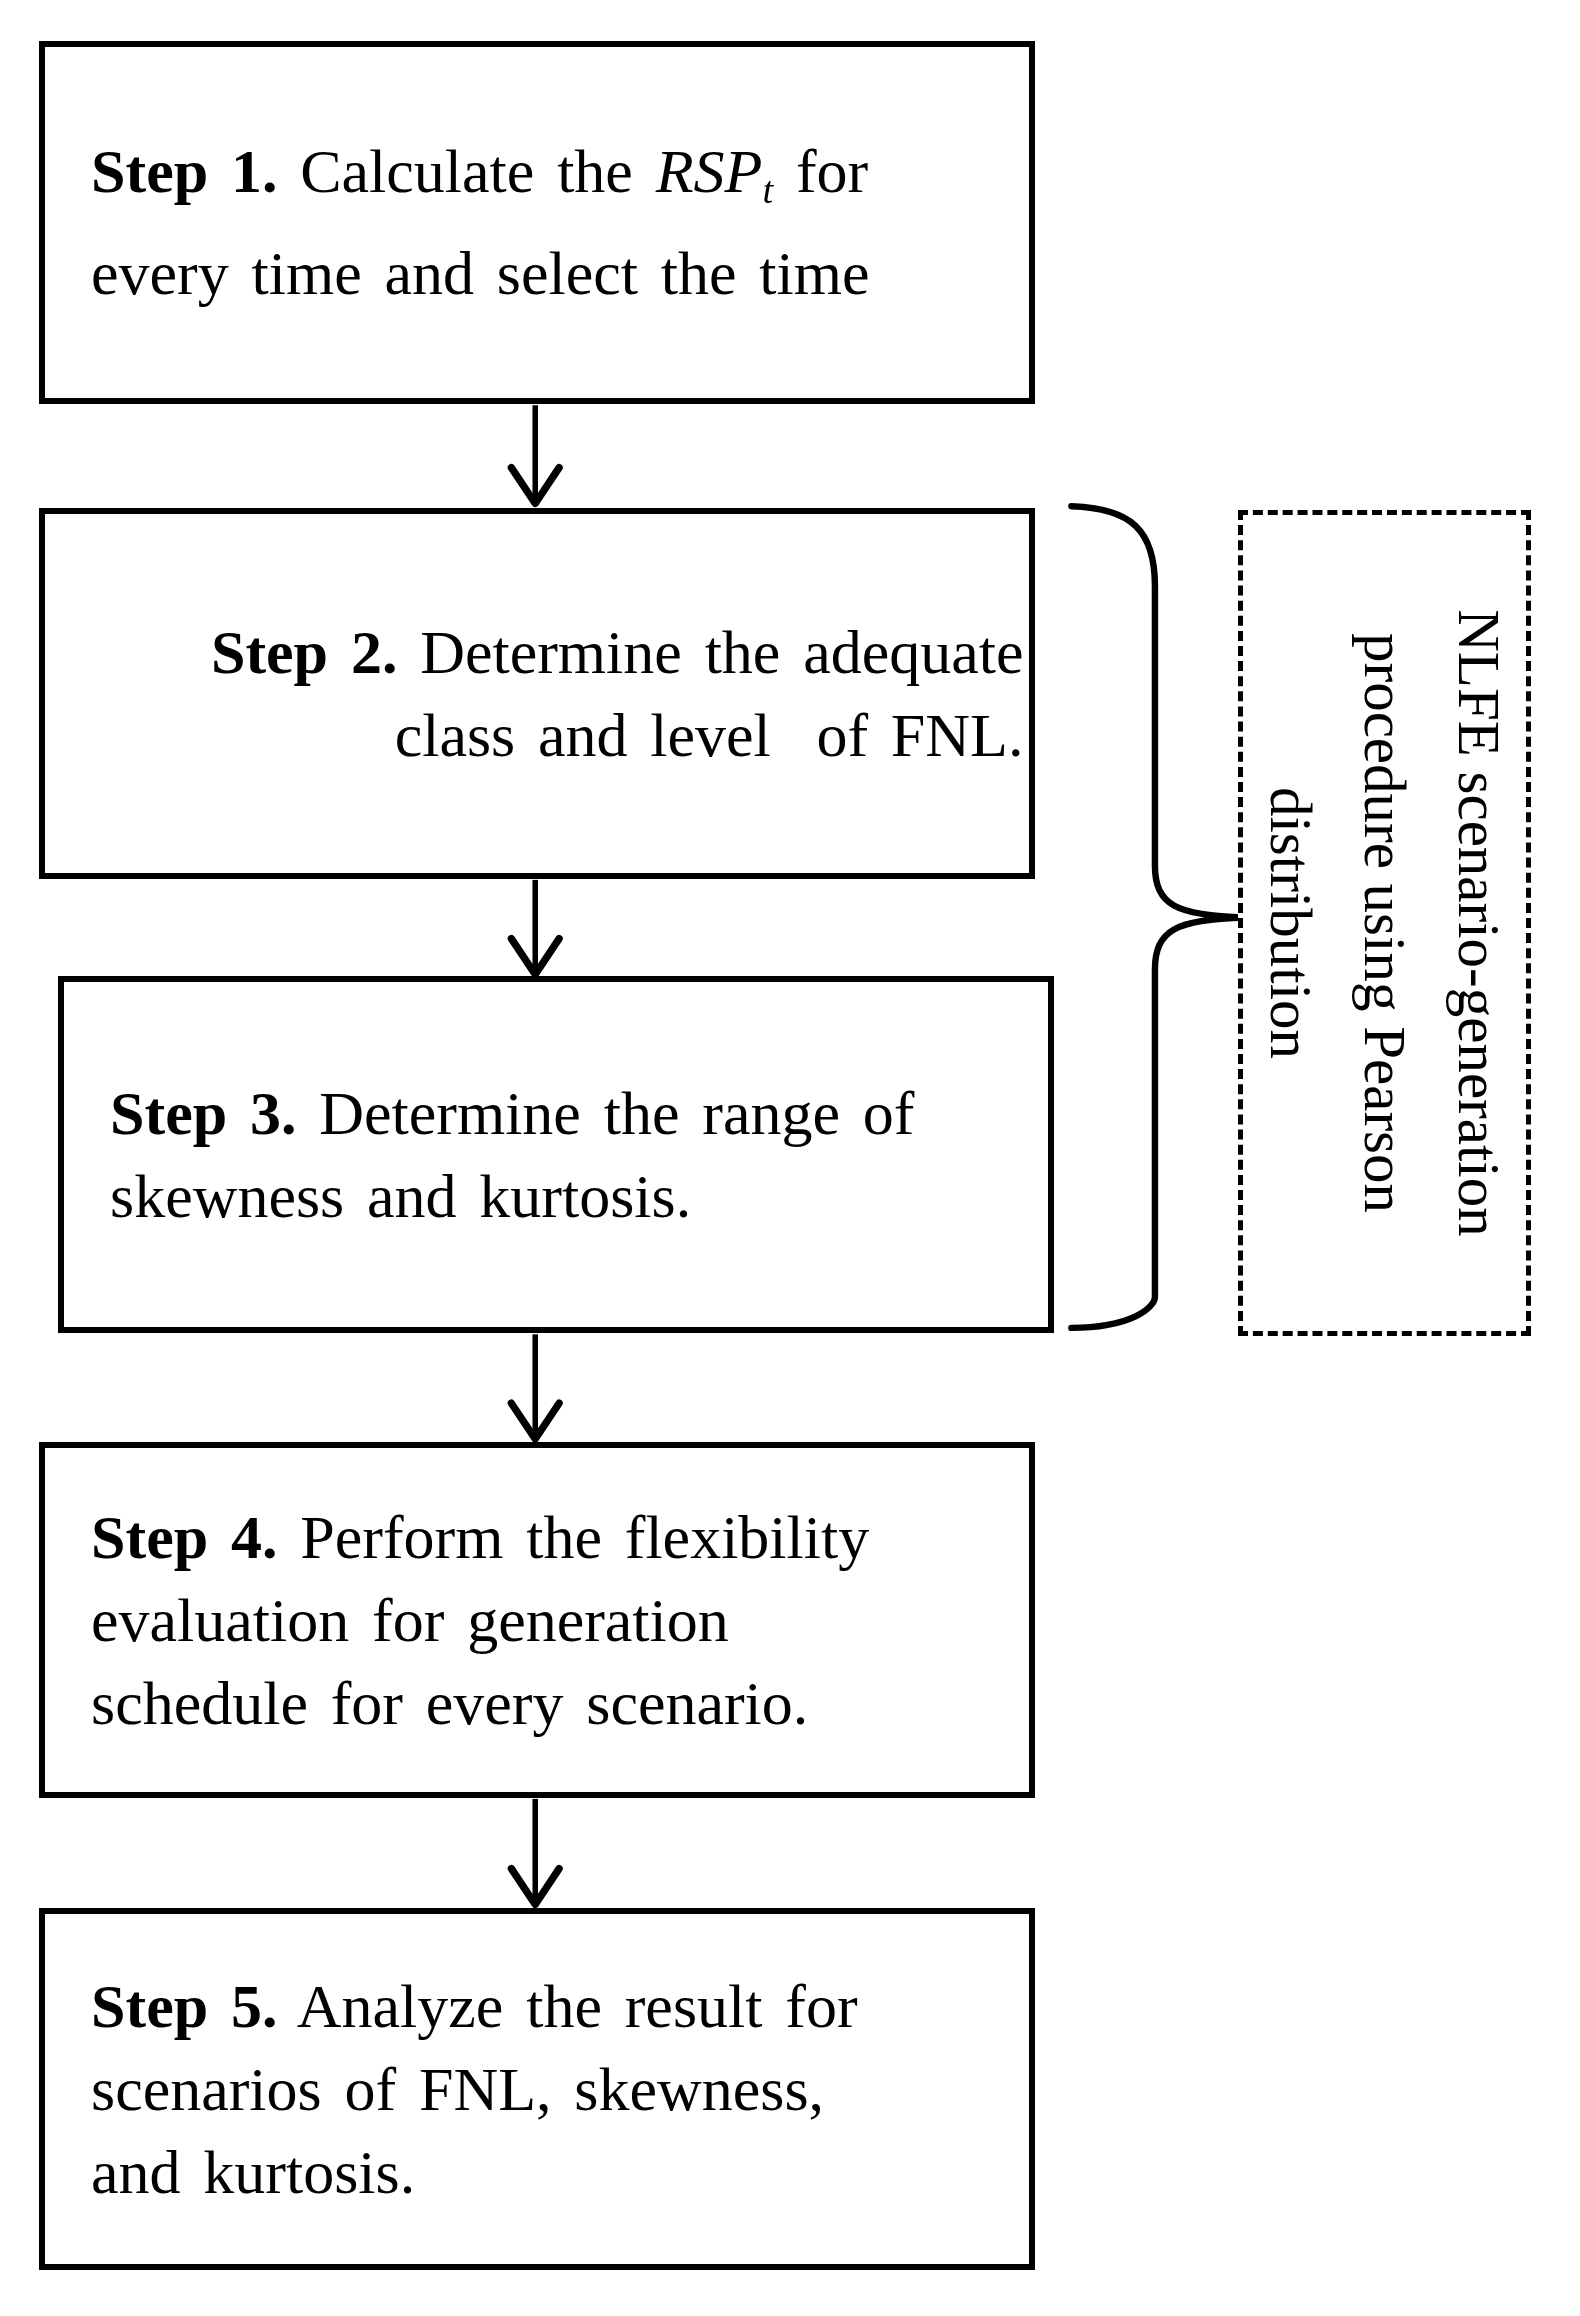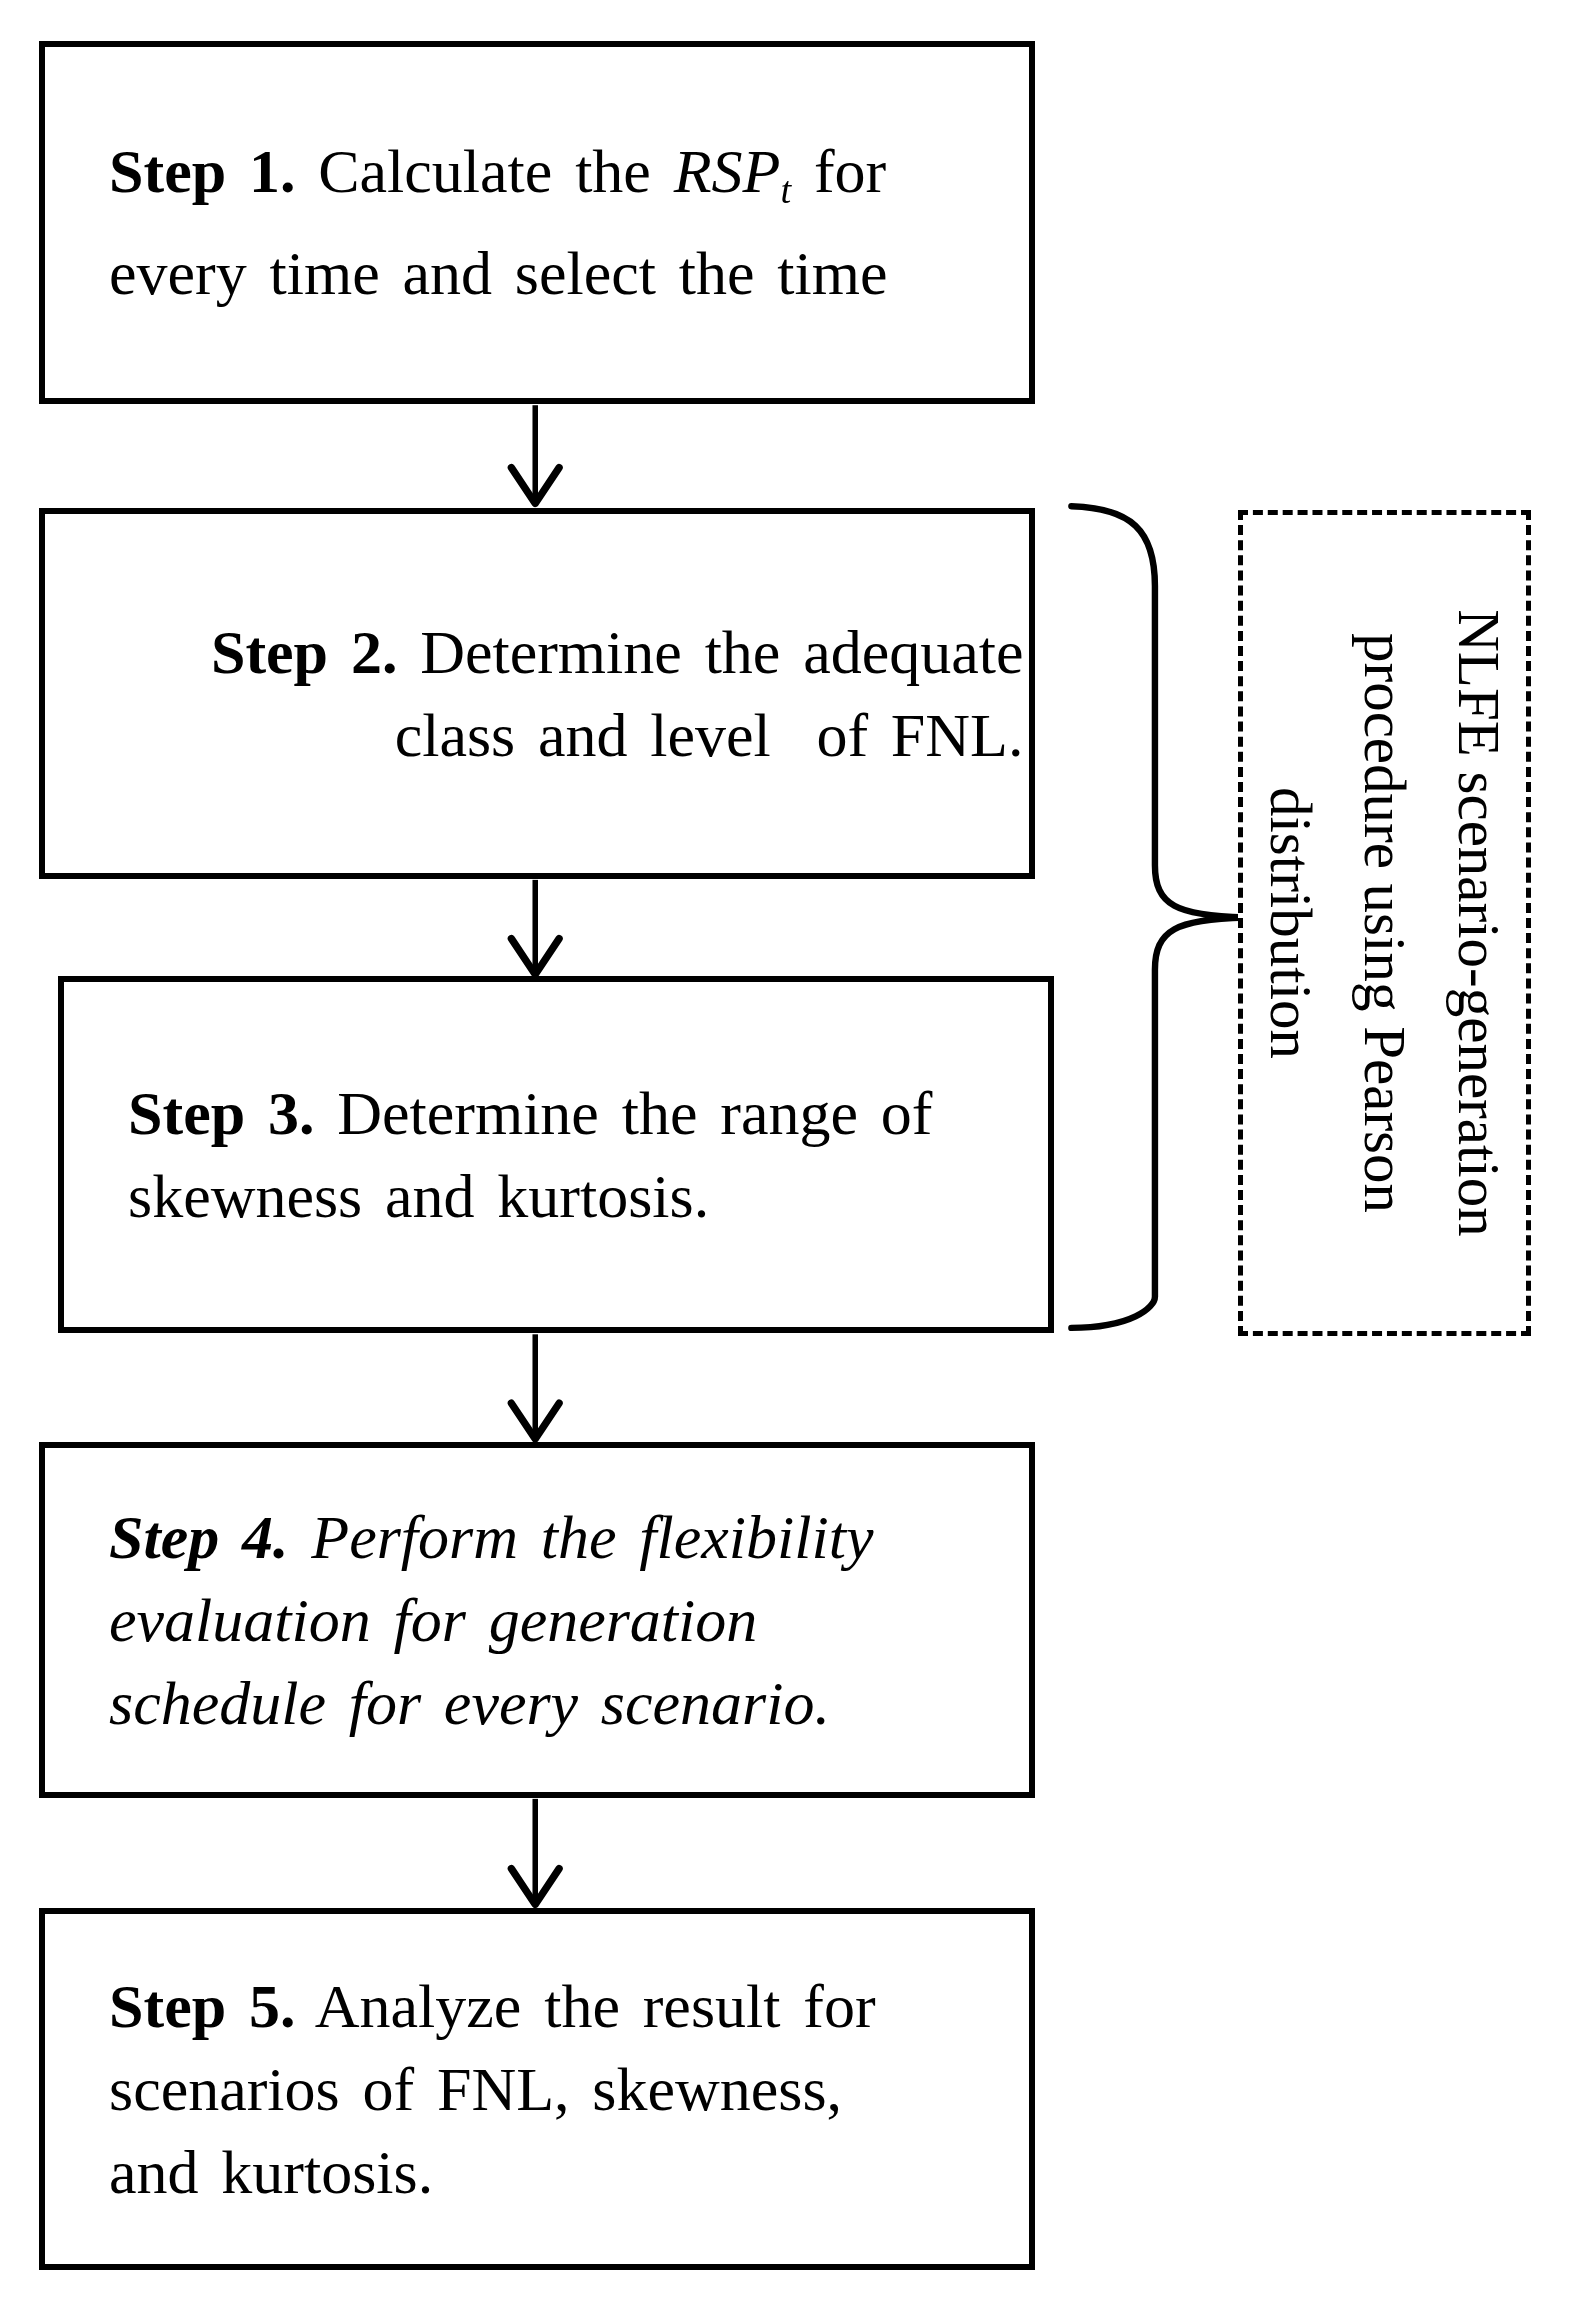--- a/index.html
+++ b/index.html
@@ -11,26 +11,26 @@
     color:#000;
     overflow:hidden;
   }
   .step-box{
     position:absolute;
     left:39px;width:996px;
     border:6.4px solid #000;
     box-sizing:border-box;
     background:#fff;
     display:flex;flex-direction:column;justify-content:center;
-    padding-left:64px;padding-right:5.5px;
+    padding-left:46px;padding-right:5.5px;
   }
   .box1{top:41px;height:363px;}
   .box2{top:508px;height:371px;text-align:right;}
   .box3{top:976px;height:357px;margin-left:19px;}
-  .box4{top:1442px;height:356px;font-style:italic;}
+  .box4{top:1442px;height:356px;}
   .box5{top:1908px;height:362px;}
   .step-text .line{
     font-size:62px;
     line-height:83px;
     white-space:pre;
     word-spacing:7.3px;
     letter-spacing:0px;
   }
   .step-text .b{font-weight:700;}
   .step-text .i{font-style:italic;}

